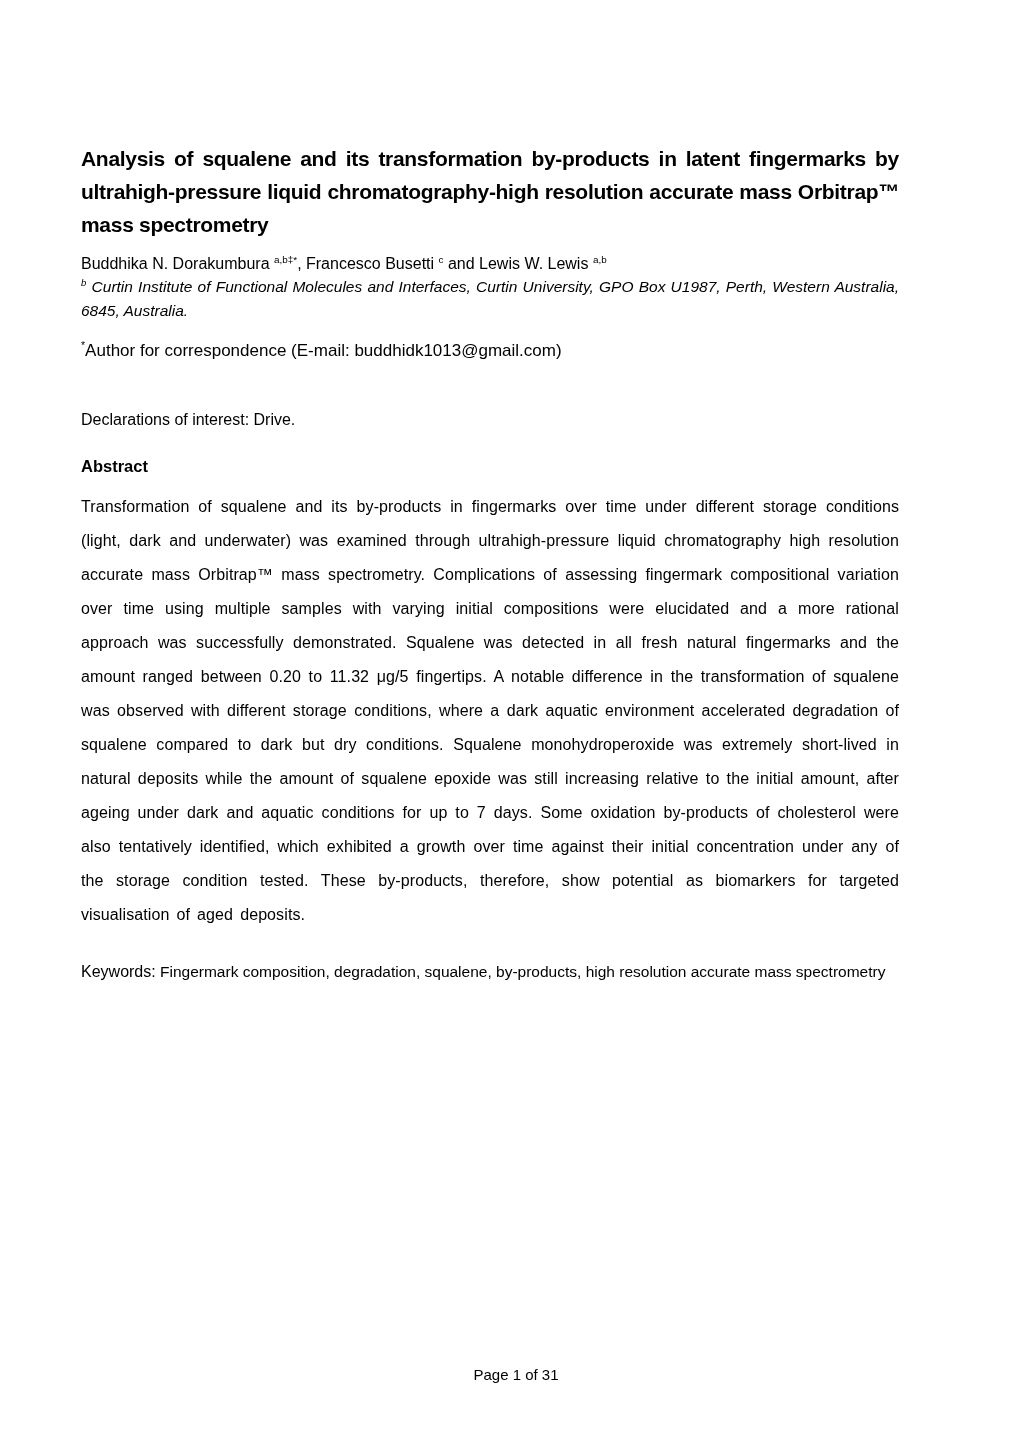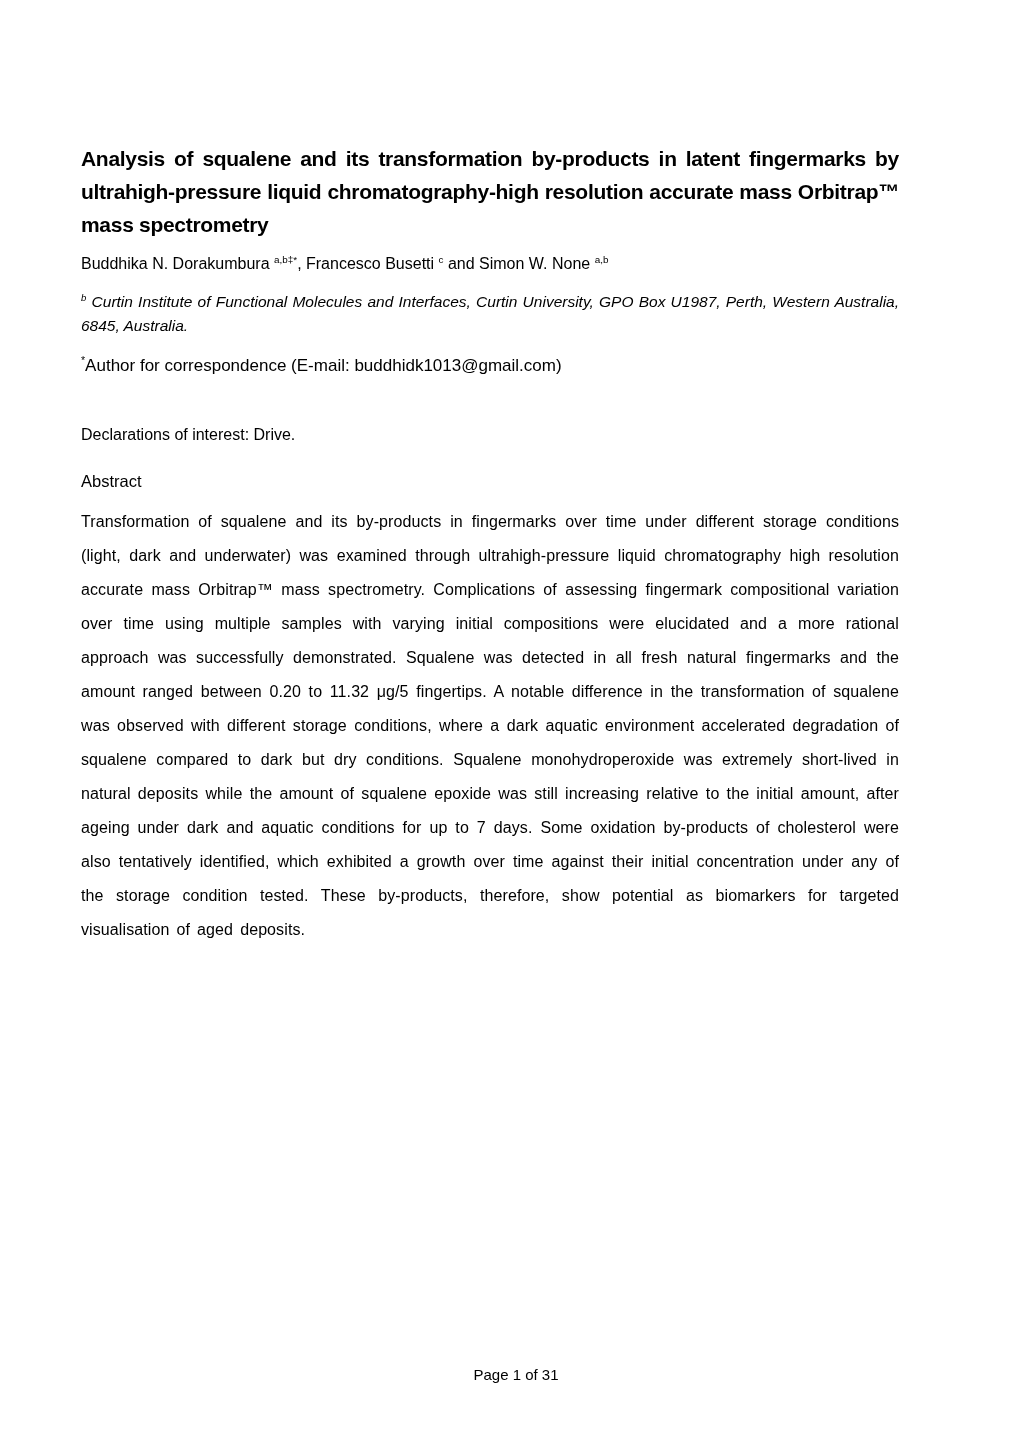--- a/index.html
+++ b/index.html
@@ -33,42 +33,42 @@
     line-height: 33px;
     letter-spacing: -0.3px;
     margin: 0;
   }
   .byline {
     margin-top: 12px;
     font-size: 16px;
     line-height: 22px;
   }
   .affil {
-    margin-top: 15px;
+    margin-top: 0;
     font-size: 15.5px;
     font-style: italic;
     line-height: 24px;
   }
   .affil-first { margin-top: 18px; }
   .correspondence {
     margin-top: 9px;
     font-size: 17px;
     font-style: normal;
     line-height: 24px;
   }
   .declarations {
     margin-top: 46px;
     font-size: 16px;
     line-height: 22px;
   }
   .bold { font-weight: 400; }
   .abstract-heading {
     margin-top: 24px;
     font-size: 16.5px;
-    font-weight: 400;
+    font-weight: 700;
     line-height: 22px;
   }
   .abstract-body {
     margin-top: 10px;
     font-size: 16px;
     line-height: 34px;
     word-spacing: 2.5px;
     letter-spacing: 0.1px;
   }
   .keywords {
@@ -86,31 +86,32 @@
     line-height: 20px;
   }
 </style>
 </head>
 <body>
 
 <div class="page">
 
   <h1 class="paper-title just">Analysis of squalene and its transformation by-products in latent fingermarks by ultrahigh-pressure liquid chromatography-high resolution accurate mass Orbitrap™ mass spectrometry</h1>
 
-  <div class="byline"><span>Buddhika N. Dorakumbura </span><sup>a,b‡*</sup><span>, Francesco Busetti </span><sup>c</sup><span> and Simon W. None </span><sup>a,b</sup></div>
+  <div class="byline"><span>Buddhika N. Dorakumbura </span><sup>a,b‡*</sup><span>, Francesco Busetti </span><sup>c</sup><span> and Lewis W. Lewis </span><sup>a,b</sup></div>
 
 
   <p class="affil just"><sup>b</sup> <span>Curtin Institute of Functional Molecules and Interfaces, Curtin University, GPO Box U1987, Perth, Western Australia, 6845, Australia.</span></p>
 
 
 
   <p class="correspondence"><sup>*</sup><span>Author for correspondence (E-mail: buddhidk1013@gmail.com)</span></p>
 
   <p class="declarations"><span class="bold">Declarations of interest:</span> <span>Drive.</span></p>
 
   <h2 class="abstract-heading">Abstract</h2>
 
   <p class="abstract-body just">Transformation of squalene and its by-products in fingermarks over time under different storage conditions (light, dark and underwater) was examined through ultrahigh-pressure liquid chromatography high resolution accurate mass Orbitrap™ mass spectrometry. Complications of assessing fingermark compositional variation over time using multiple samples with varying initial compositions were elucidated and a more rational approach was successfully demonstrated. Squalene was detected in all fresh natural fingermarks and the amount ranged between 0.20 to 11.32 μg/5 fingertips. A notable difference in the transformation of squalene was observed with different storage conditions, where a dark aquatic environment accelerated degradation of squalene compared to dark but dry conditions. Squalene monohydroperoxide was extremely short-lived in natural deposits while the amount of squalene epoxide was still increasing relative to the initial amount, after ageing under dark and aquatic conditions for up to 7 days. Some oxidation by-products of cholesterol were also tentatively identified, which exhibited a growth over time against their initial concentration under any of the storage condition tested. These by-products, therefore, show potential as biomarkers for targeted visualisation of aged deposits.</p>
 
+  <p class="keywords just"><span class="bold">Keywords:</span> <span>Fingermark composition, degradation, squalene, by-products, high resolution accurate mass spectrometry</span></p>
 
 </div>
 
 <div class="footer">Page 1 of 31</div>
 
 </body></html>

